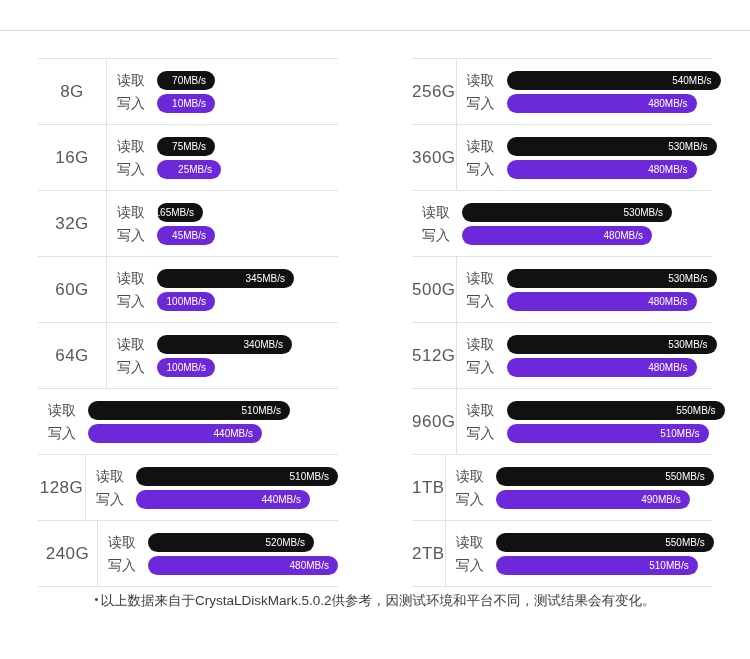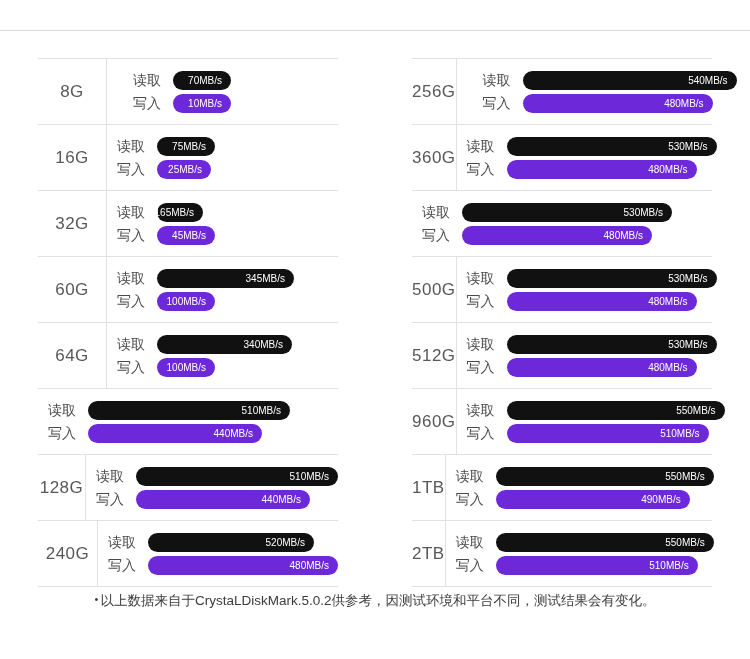--- a/index.html
+++ b/index.html
@@ -38,21 +38,20 @@
     margin: 0 37px;
   }
   .row {
     display: flex;
     align-items: stretch;
     border-bottom: 1px solid #e2e2e2;
     height: 65px;
   }
   .row.first {
     border-top: 1px solid #e2e2e2;
-    gap: 16px;
   }
   .cap {
     width: 68px;
     display: flex;
     align-items: center;
     justify-content: center;
     font-size: 17px;
     color: #585858;
     border-right: 1px solid #e2e2e2;
     letter-spacing: 0.5px;
@@ -132,21 +131,21 @@
         </div>
         <div class="row">
           <div class="cap">16G</div>
           <div class="bars">
             <div class="barline">
               <div class="barlabel">读取</div>
               <div class="bar read" style="width: 58px;">75MB/s</div>
             </div>
             <div class="barline">
               <div class="barlabel">写入</div>
-              <div class="bar write" style="width: 54px; padding-left: 11px;">25MB/s</div>
+              <div class="bar write" style="width: 64px; padding-left: 11px;">25MB/s</div>
             </div>
           </div>
         </div>
         <div class="row">
           <div class="cap">32G</div>
           <div class="bars">
             <div class="barline">
               <div class="barlabel">读取</div>
               <div class="bar read" style="width: 46px;">165MB/s</div>
             </div>

